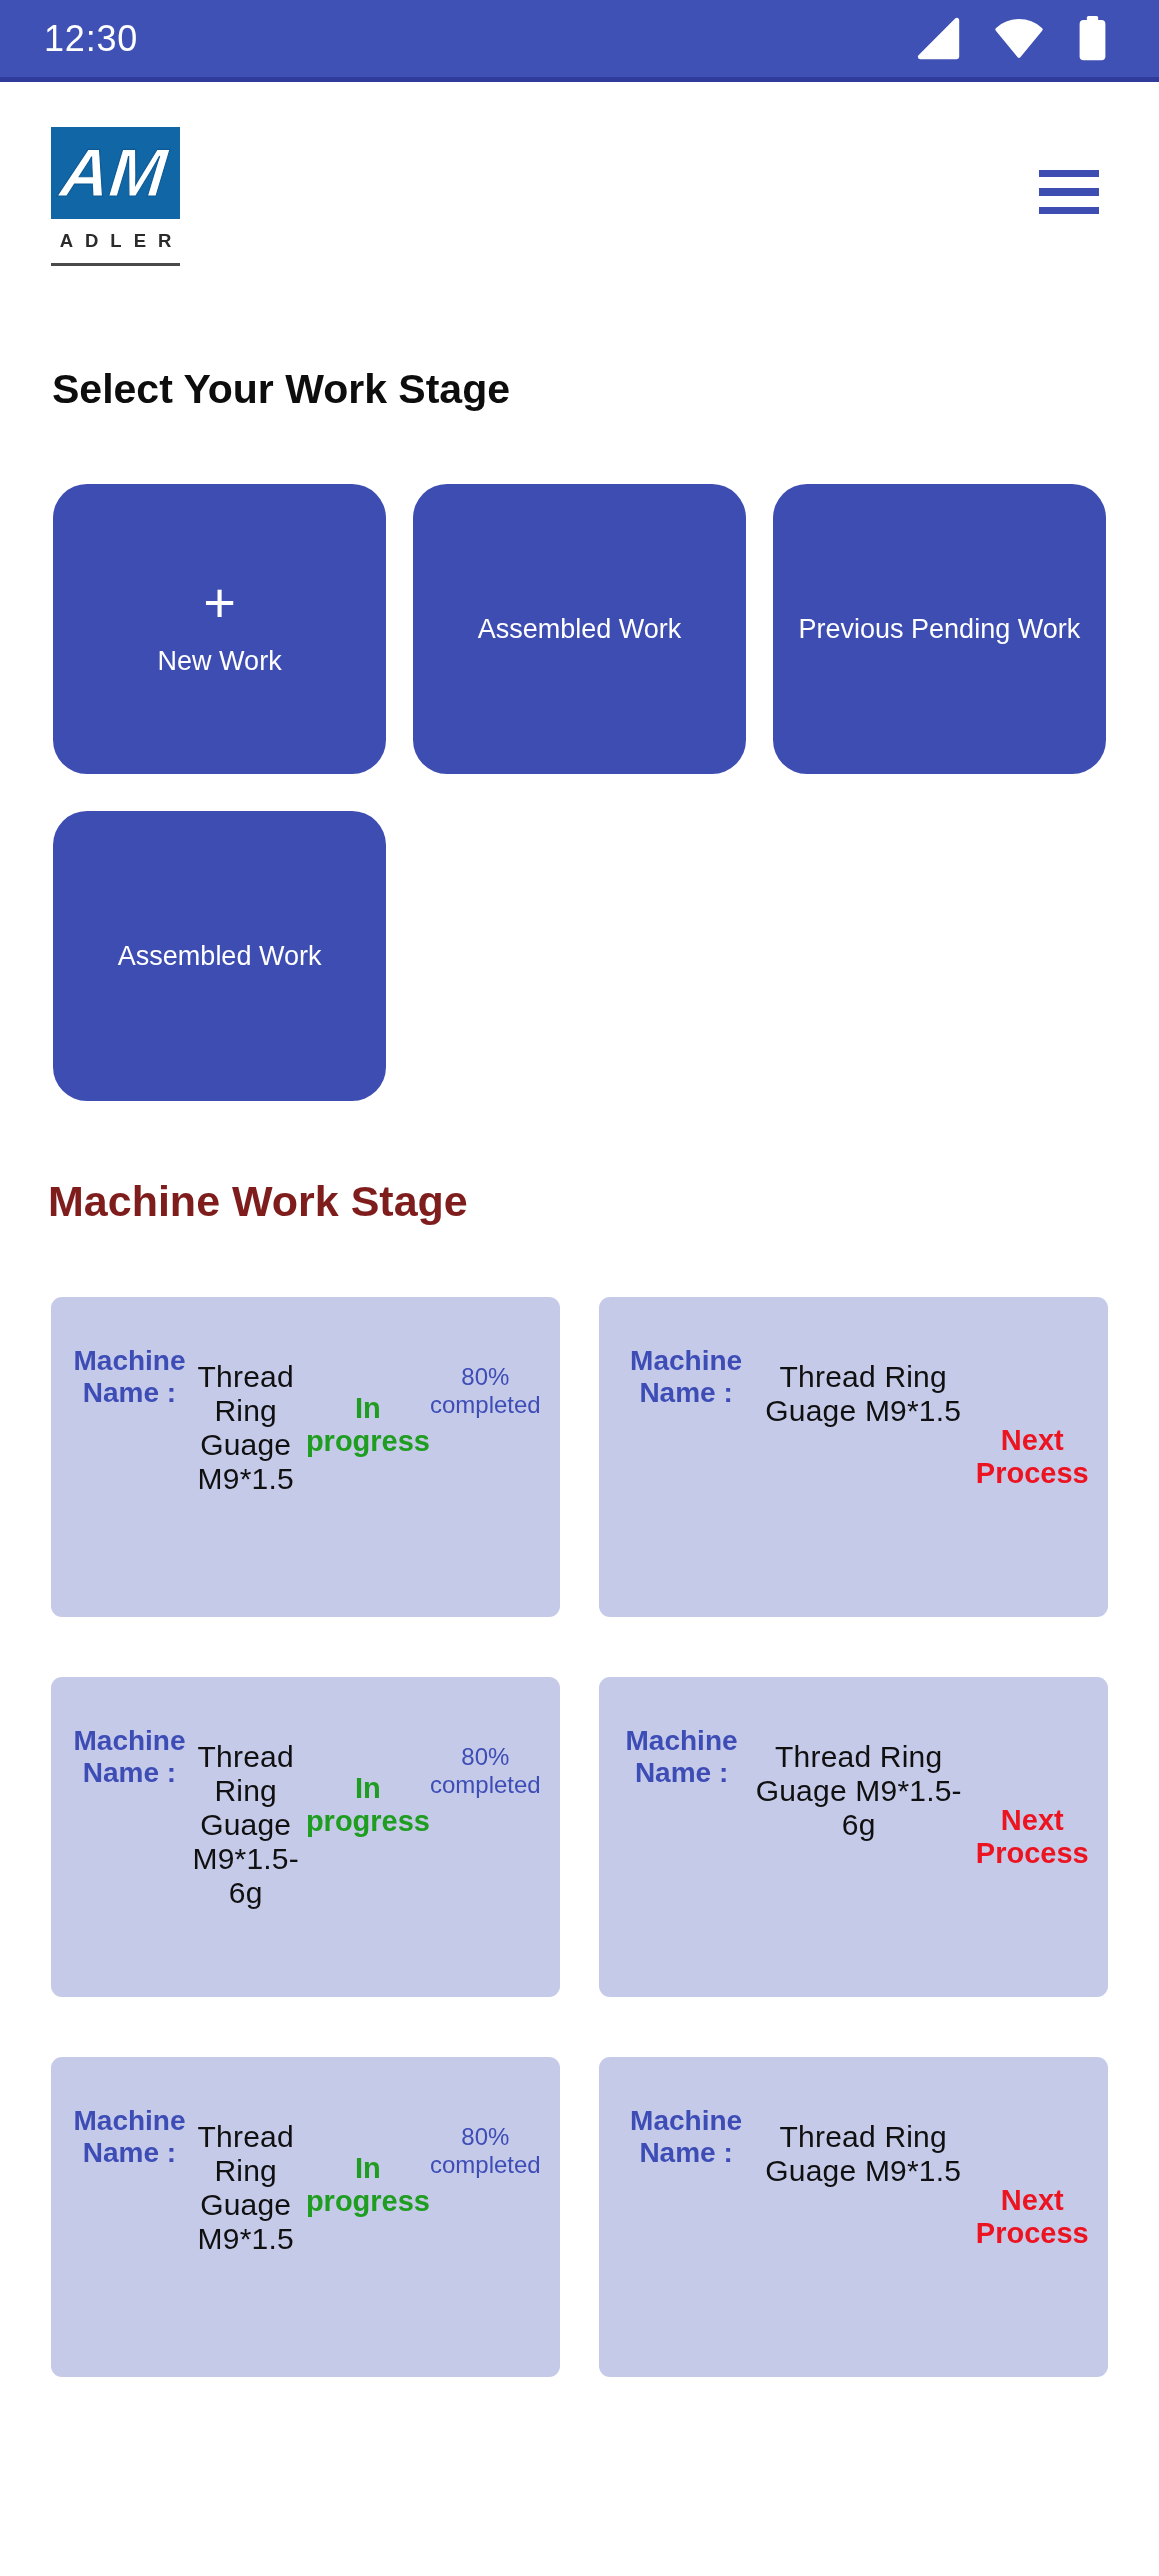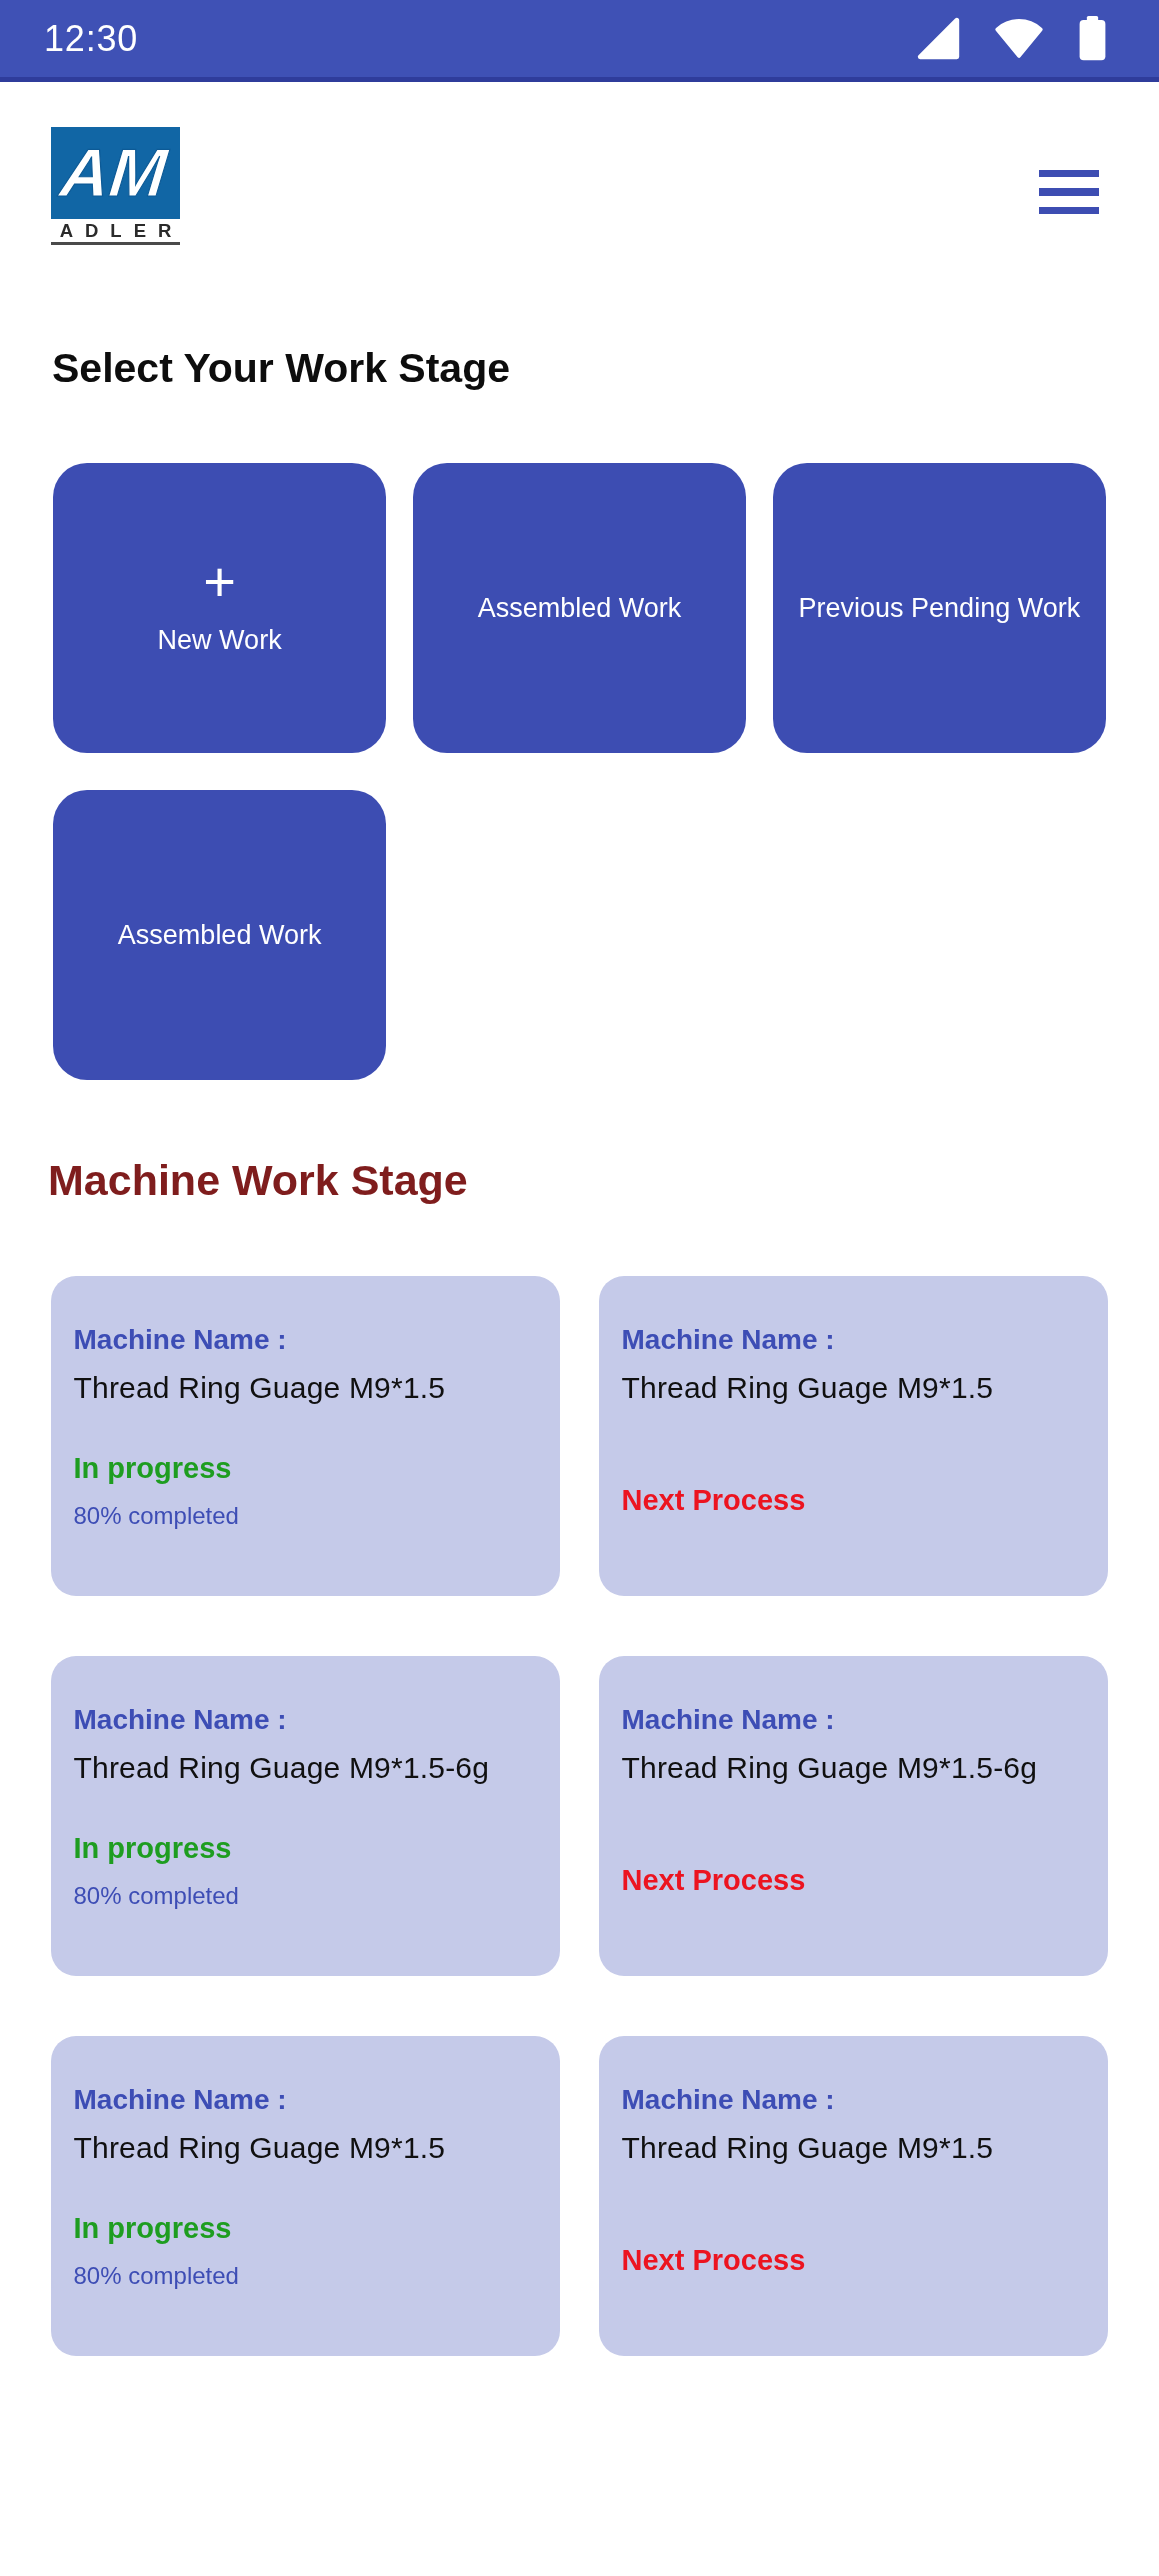--- a/index.html
+++ b/index.html
@@ -16,21 +16,21 @@
   .status-icons { display:flex; align-items:center; gap:34px; }
   .status-icons svg { display:block; }
 
   
   .app-header {
     display:flex; justify-content:space-between; align-items:flex-start;
     padding:45px 60px 0 51px;
   }
   .logo { width:129px; border-bottom:3.2px solid #4a4a4a; cursor:default; }
   .logo-top { height:92px; background:#1166A5; display:flex; align-items:center; justify-content:center; overflow:hidden; }
-  .logo-brand { height:23px; display:flex; align-items:center; justify-content:center;
+  .logo-brand { height:44px; display:flex; align-items:center; justify-content:center;
     font-size:18.5px; font-weight:700; color:#2b2b2b; letter-spacing:12px; padding-left:12px; }
   .hamburger { margin-top:43px; display:flex; flex-direction:column; gap:11.3px; cursor:pointer; }
   .hamburger .bar { width:60px; height:7.2px; background:#3D4DB2; }
 
   
   .h1 { margin:100px 0 0 52px; font-size:41px; font-weight:700; color:#0d0d0d; letter-spacing:0px; }
   .h2 { margin:76px 0 0 48px; font-size:43px; font-weight:700; color:#7f1d1d; }
 
   
   .btn-grid {
@@ -46,22 +46,22 @@
   }
   .plus-glyph { font-size:56px; font-weight:300; line-height:0.9; margin-bottom:14.5px; }
 
   
   .card-grid {
     margin:71px 51px 0 51px;
     display:grid; grid-template-columns:repeat(2, 1fr);
     column-gap:39px; row-gap:60px;
   }
   .machine-card {
-    height:320px; background:#C5CAE9; border-radius:25px; cursor:pointer;
-    padding:48px 19.3px 0 22.5px; display:flex; flex-direction:column;
+    height:320px; background:#C5CAE9; border-radius:11px; cursor:pointer;
+    padding:48px 19.3px 0 22.5px; display:flex; text-align:center;
   }
   .card-label { font-size:28px; font-weight:700; color:#3D4DB5; }
   .card-name  { font-size:30px; font-weight:400; color:#101010; margin-top:14.5px; letter-spacing:0.2px; }
   .card-status-progress { font-size:29px; font-weight:700; color:#1E9D20; margin-top:47px; }
   .card-status-next     { font-size:29px; font-weight:700; color:#EC1420; margin-top:79px; }
   .card-completed { font-size:24px; font-weight:400; color:#3D4DB5; margin-top:17.7px; }
 </style>
 </head>
 <body>
 

